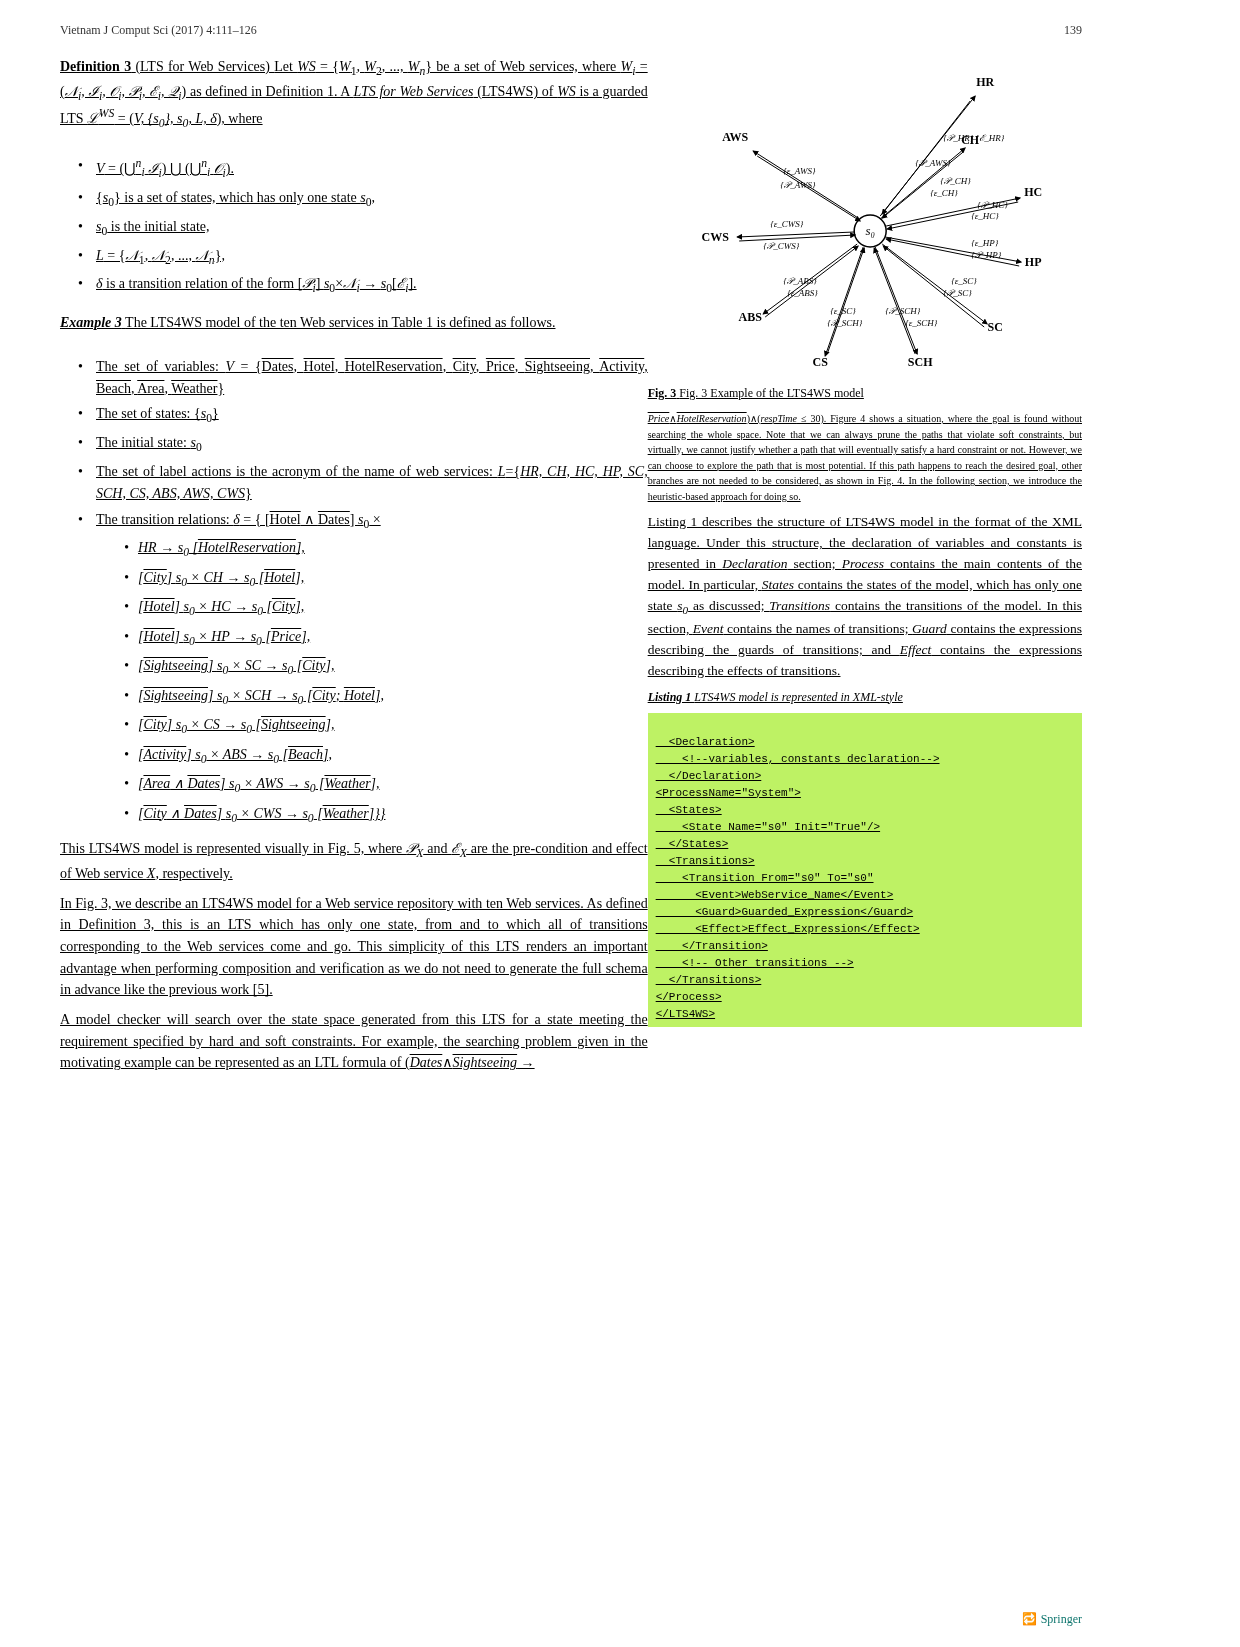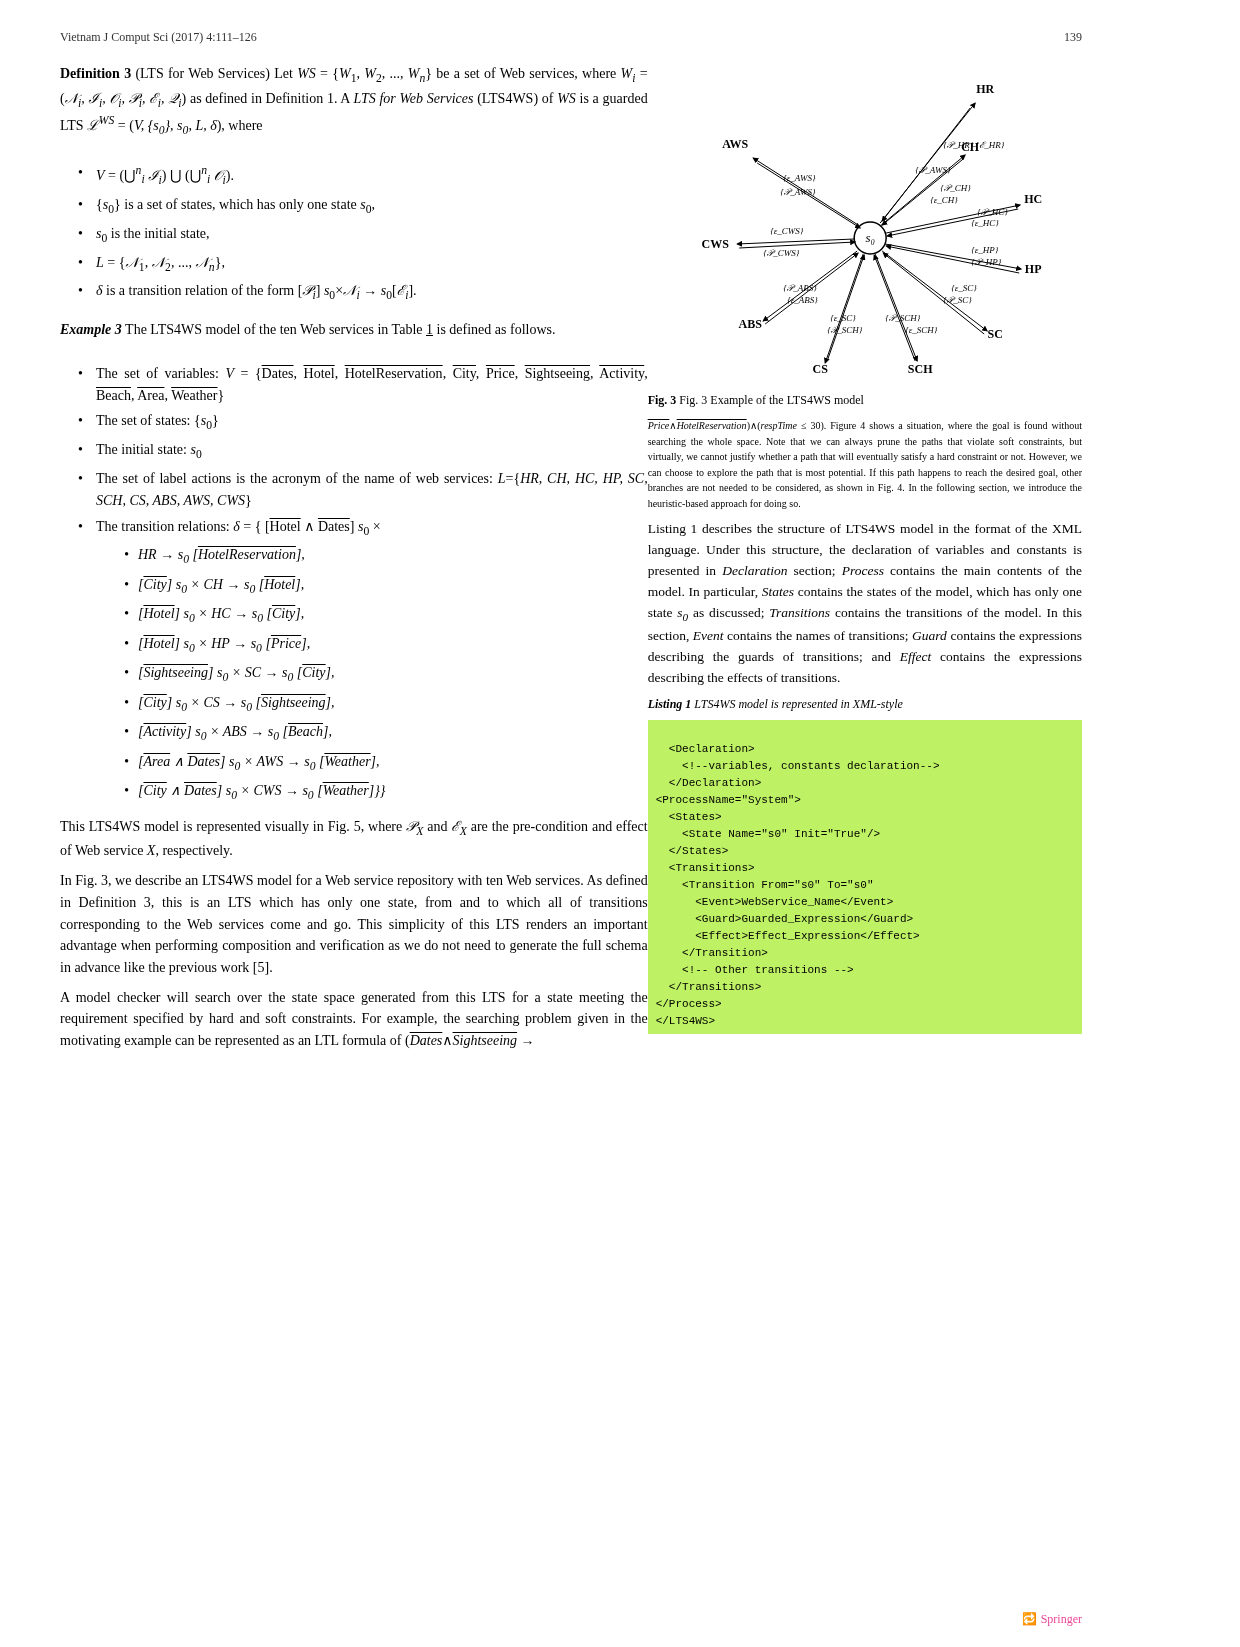--- a/index.html
+++ b/index.html
@@ -8,33 +8,34 @@
       font-size: 14px;
       background: #fff;
       color: #000;
       width: 1240px;
       min-height: 1647px;
       position: relative;
     }
     .page {
       width: 1142px;
       min-height: 1647px;
-      padding: 30px 60px 40px 60px;
+      padding: 23px 60px 40px 60px;
       position: relative;
     }
     .header {
       display: flex;
       justify-content: space-between;
       align-items: center;
       margin-bottom: 18px;
       font-size: 12px;
       color: #333;
     }
     .two-col {
       display: flex;
+      text-decoration: underline;
     }
     .left-col {
       flex: 1.15;
     }
     .right-col {
       flex: 0.85;
     }
     .definition-block {
       margin-bottom: 14px;
     }
@@ -110,21 +111,21 @@
       font-size: 12px;
       font-style: italic;
       font-weight: bold;
       margin-bottom: 4px;
     }
     .footer {
       position: absolute;
       bottom: 20px;
       right: 60px;
       font-size: 12px;
-      color: #ec4899;
+      color: #0f766e;
     }
     
     .lts-figure {
       width: 100%;
     }
     
     .underline { text-decoration: underline; }
   </style>
 </head>
 <body>
@@ -174,20 +175,21 @@
             The set of label actions is the acronym of the name of web services: <span class="math">L</span>={<span class="italic">HR, CH, HC, HP, SC, SCH, CS, ABS, AWS, CWS</span>}
           </li>
           <li>
             The transition relations: <span class="math">δ</span> = { [<span class="tilde">Hotel</span> ∧ <span class="tilde">Dates</span>] <span class="math">s</span><sub>0</sub> ×
             <ul class="transition-list">
               <li><span class="math">HR → s<sub>0</sub></span> [<span class="tilde italic">HotelReservation</span>],</li>
               <li>[<span class="tilde italic">City</span>] <span class="math">s<sub>0</sub> × CH → s<sub>0</sub></span> [<span class="tilde italic">Hotel</span>],</li>
               <li>[<span class="tilde italic">Hotel</span>] <span class="math">s<sub>0</sub> × HC → s<sub>0</sub></span> [<span class="tilde italic">City</span>],</li>
               <li>[<span class="tilde italic">Hotel</span>] <span class="math">s<sub>0</sub> × HP → s<sub>0</sub></span> [<span class="tilde italic">Price</span>],</li>
               <li>[<span class="tilde italic">Sightseeing</span>] <span class="math">s<sub>0</sub> × SC → s<sub>0</sub></span> [<span class="tilde italic">City</span>],</li>
+              <li>[<span class="tilde italic">Sightseeing</span>] <span class="math">s<sub>0</sub> × SCH → s<sub>0</sub></span> [<span class="tilde italic">City</span>; <span class="tilde italic">Hotel</span>],</li>
               <li>[<span class="tilde italic">City</span>] <span class="math">s<sub>0</sub> × CS → s<sub>0</sub></span> [<span class="tilde italic">Sightseeing</span>],</li>
               <li>[<span class="tilde italic">Activity</span>] <span class="math">s<sub>0</sub> × ABS → s<sub>0</sub></span> [<span class="tilde italic">Beach</span>],</li>
               <li>[<span class="tilde italic">Area</span> ∧ <span class="tilde italic">Dates</span>] <span class="math">s<sub>0</sub> × AWS → s<sub>0</sub></span> [<span class="tilde italic">Weather</span>],</li>
               <li>[<span class="tilde italic">City</span> ∧ <span class="tilde italic">Dates</span>] <span class="math">s<sub>0</sub> × CWS → s<sub>0</sub></span> [<span class="tilde italic">Weather</span>]}}</li>
             </ul>
           </li>
         </ul>
       </div>
 
       <p style="text-align:justify; line-height:1.55; margin-bottom:8px;">

